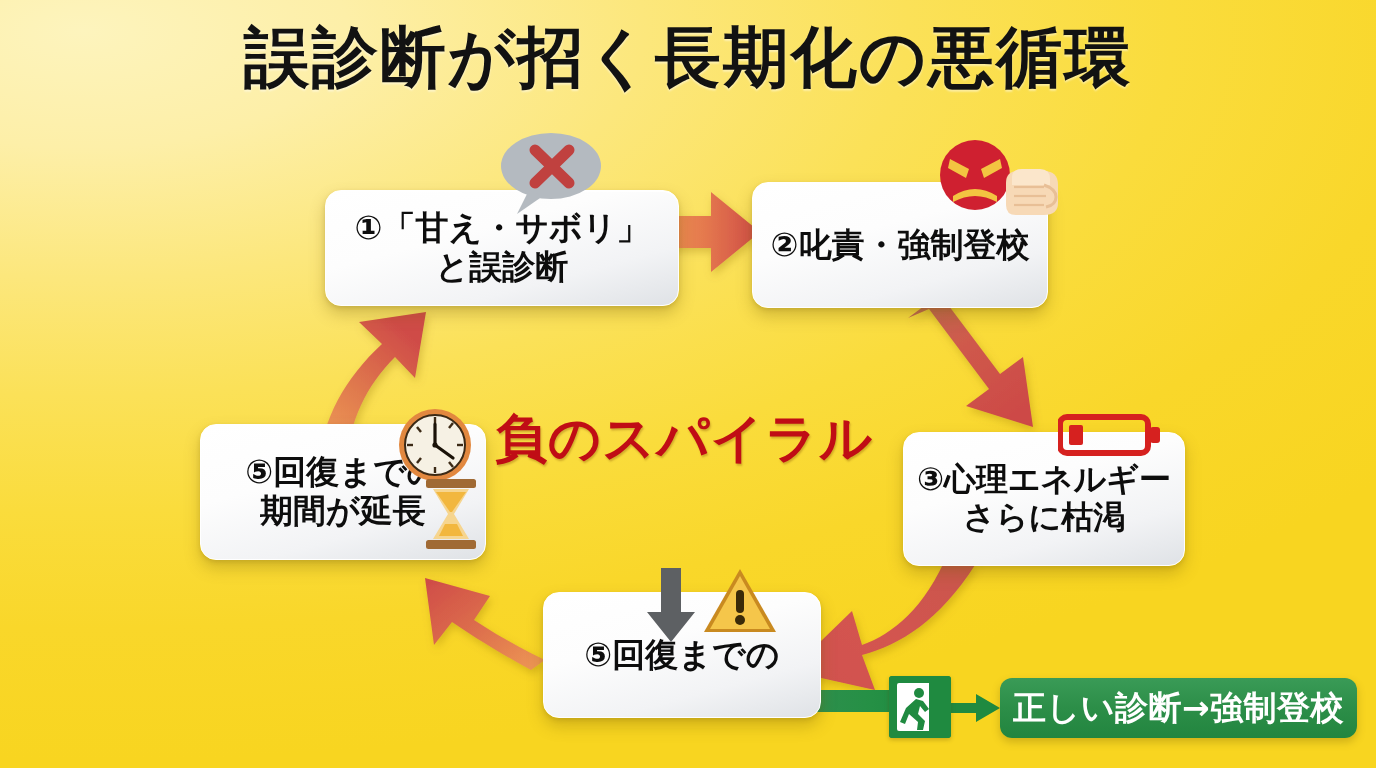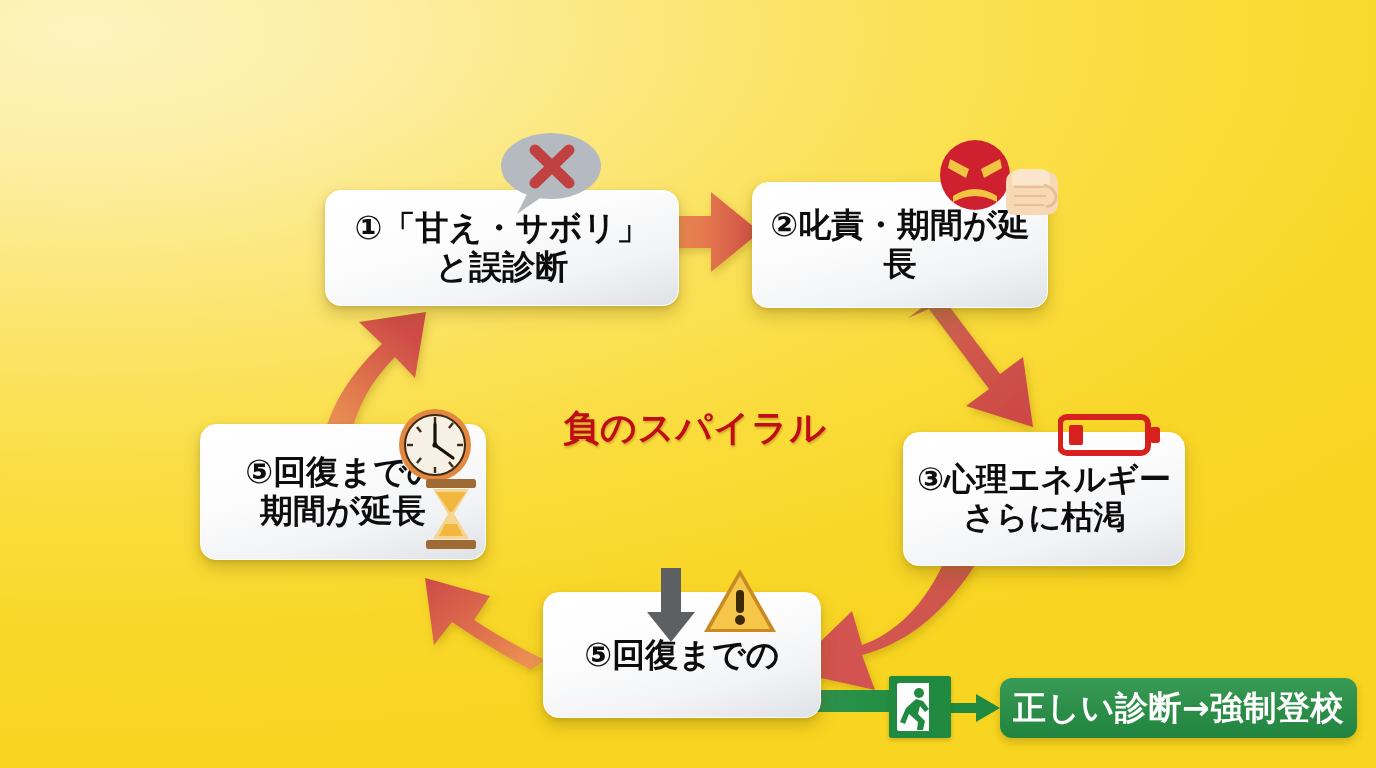--- a/index.html
+++ b/index.html
@@ -32,22 +32,21 @@
     white-space: nowrap;
     text-shadow: 0 2px 2px rgba(255,255,255,0.45);
   }
 
   
   .center-label {
     position: absolute;
     left: 495px;
     top: 404px;
     width: 400px;
-    text-align: center;
-    font-size: 36px;
+    font-size: 52px;
     font-weight: 700;
     color: #c00d15;
     letter-spacing: 1px;
     white-space: nowrap;
     text-shadow: 1px 2px 2px rgba(120,60,0,0.30);
   }
 
   
   .card {
     position: absolute;
@@ -155,20 +154,21 @@
     left: 0; top: 0;
     width: 1376px; height: 768px;
     z-index: 10;
   }
 </style>
 </head>
 <body>
 
 <div id="stage">
 
+  <div class="title">誤診断が招く長期化の悪循環</div>
 
   <div class="center-label">負のスパイラル</div>
 
   <svg id="arrows" viewBox="0 0 1376 768">
     <defs>
       <linearGradient id="gradA" x1="0" y1="0" x2="1" y2="0">
         <stop offset="0%" stop-color="#f5a055"></stop>
         <stop offset="55%" stop-color="#e4784e"></stop>
         <stop offset="100%" stop-color="#cf4b47"></stop>
       </linearGradient>
@@ -236,21 +236,21 @@
                C 366 386, 349 422, 348 460 Z" fill="url(#gradE)"></path>
     </g>
   </svg>
 
   <div class="card" id="card1">
     <div class="card-text">①「甘え・サボリ」
 と誤診断</div>
   </div>
 
   <div class="card" id="card2">
-    <div class="card-text">②叱責・期間が延長</div>
+    <div class="card-text">②叱責・強制登校</div>
   </div>
 
   <div class="card" id="card3">
     <div class="card-text">③心理エネルギー
 さらに枯渇</div>
   </div>
 
   <div class="card" id="card4">
     <div class="card-text">⑤回復までの</div>
   </div>

